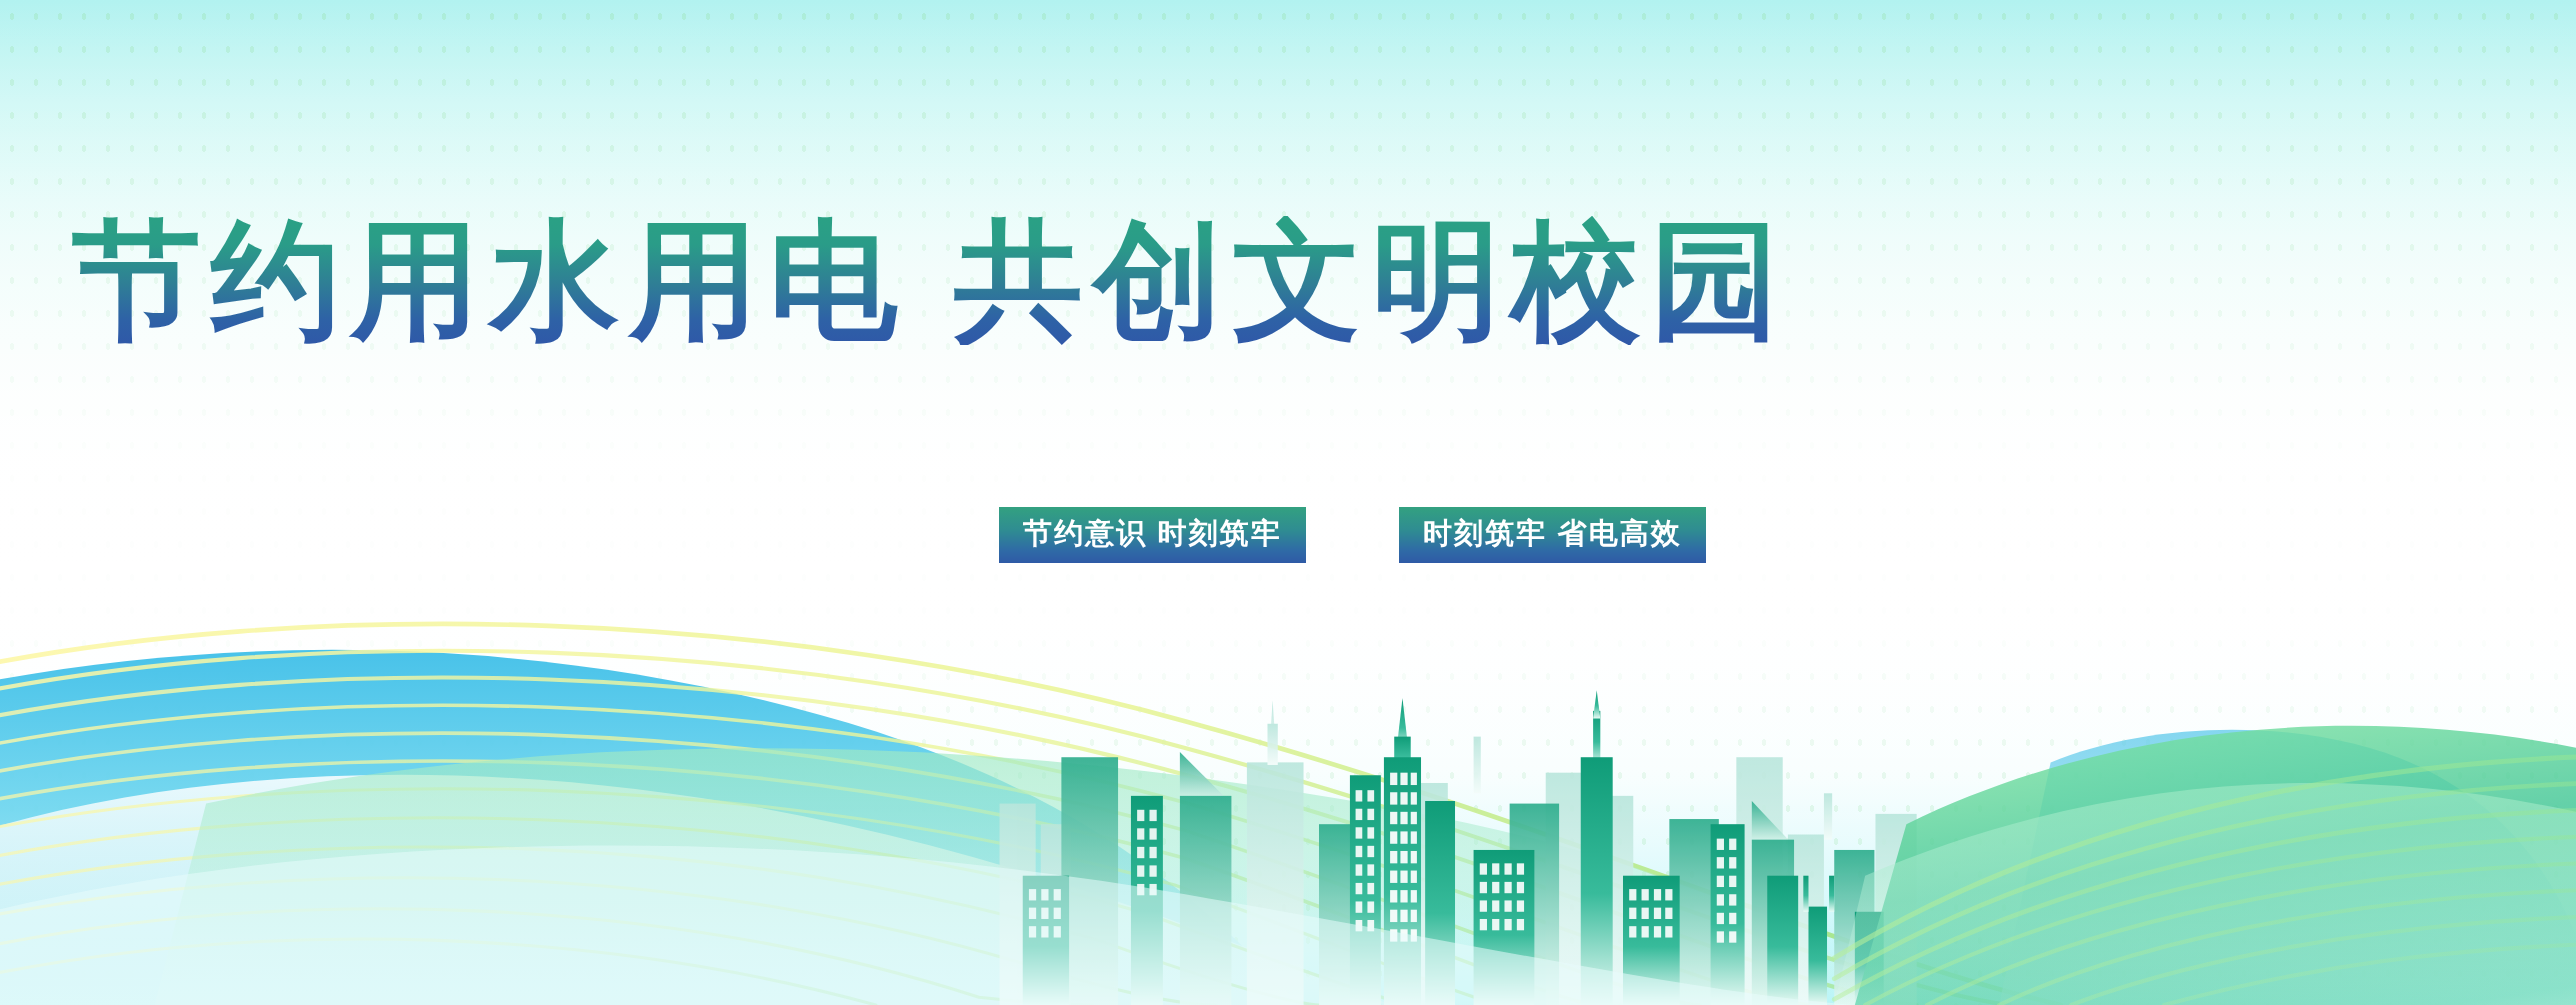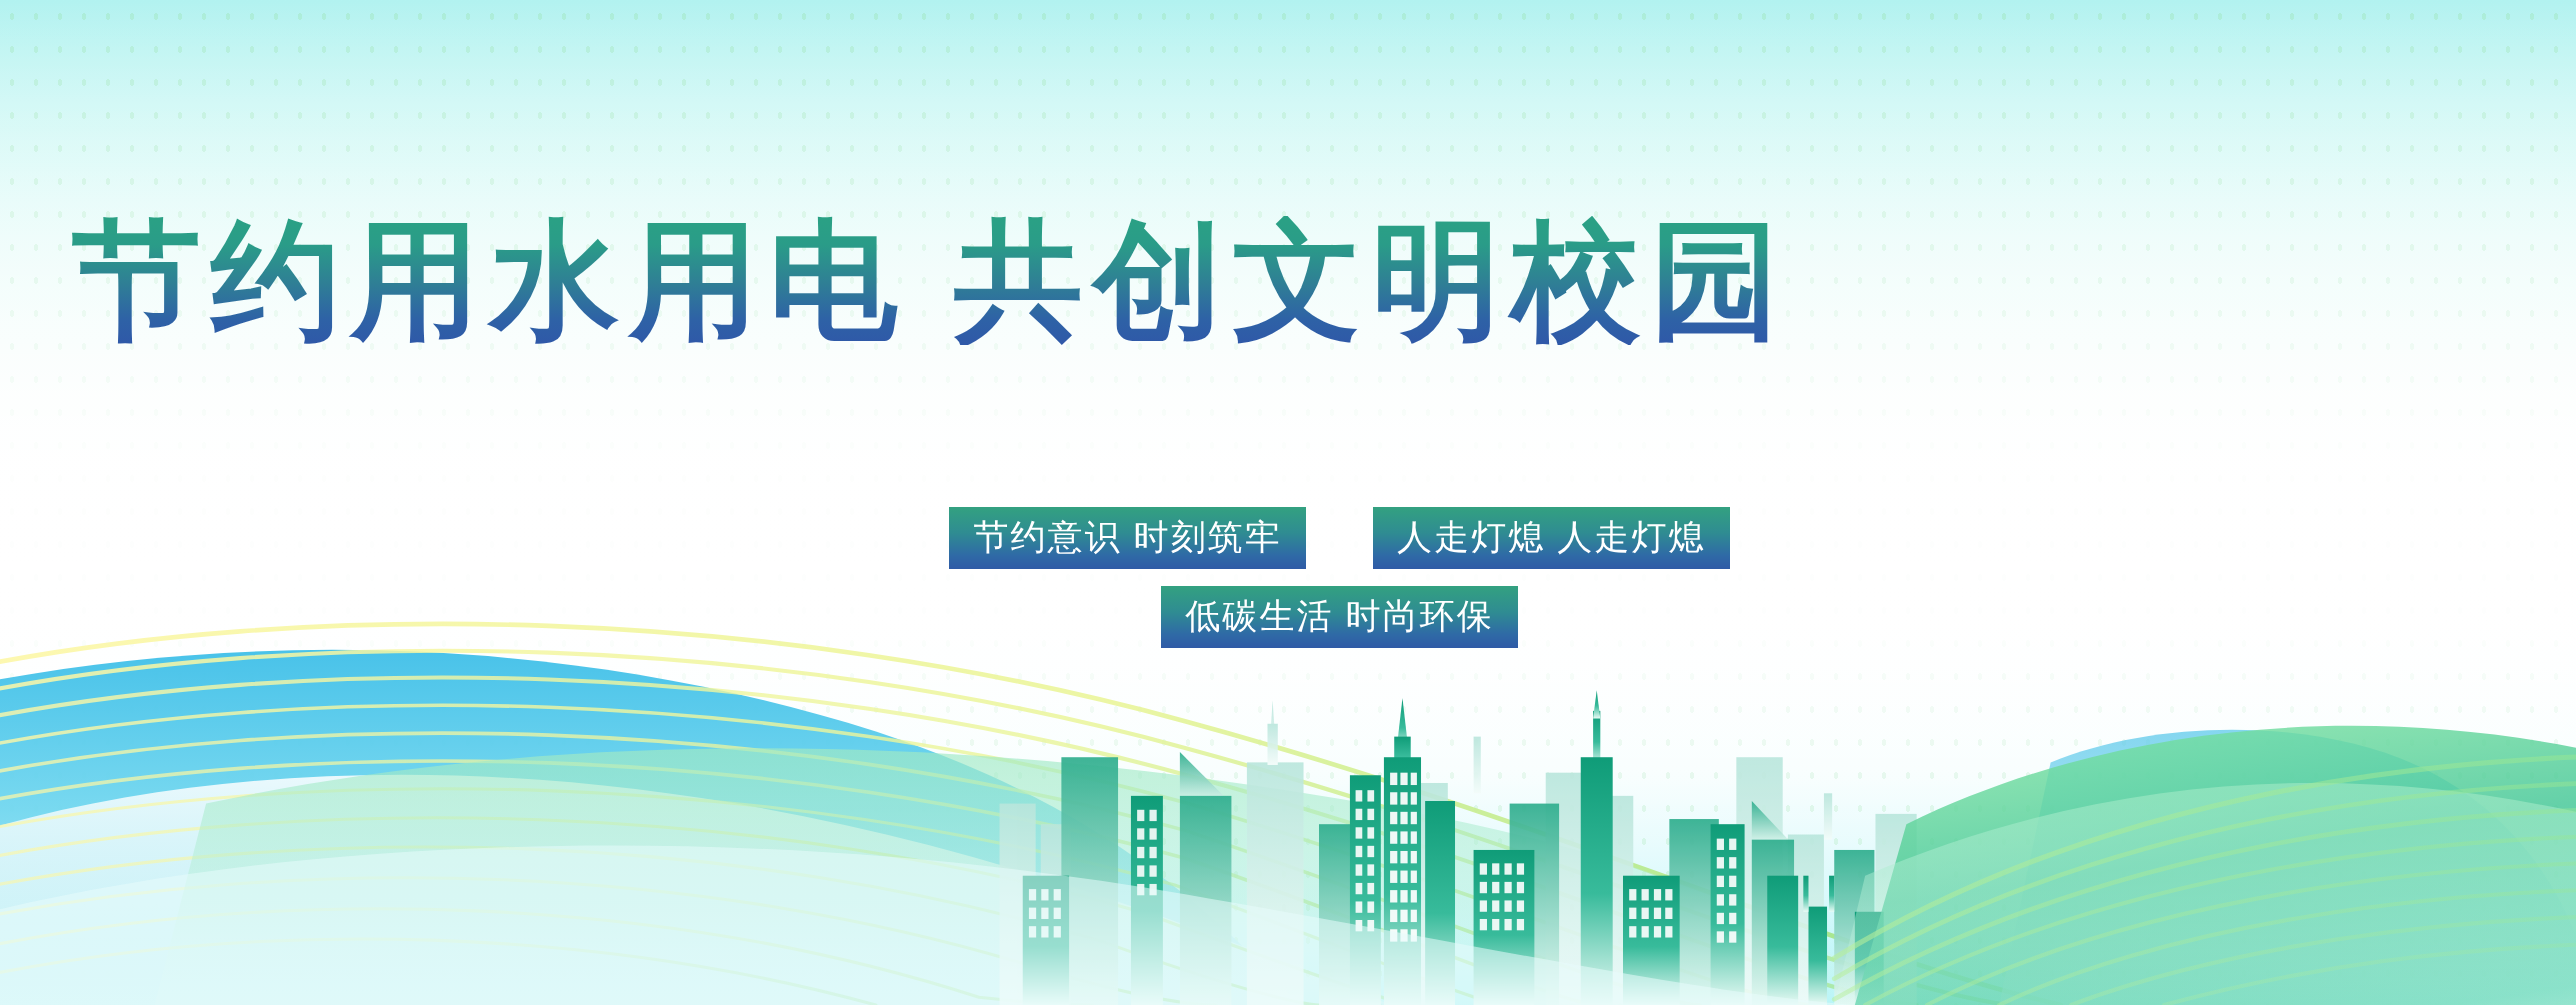--- a/index.html
+++ b/index.html
@@ -62,26 +62,27 @@
   }
   .tag-row{
     display:flex;
     justify-content:center;
     gap:67px;
     margin-bottom:16.5px;
   }
   .tag{
     background:linear-gradient(to bottom,#33a180 0%,#2f8c92 42%,#2f6aa6 78%,#2f5aa6 100%);
     color:#ffffff;
-    font-size:35px;
-    font-weight:normal;
+    font-size:29px;
+    font-weight:bold;
     letter-spacing:2.1px;
     padding:11.3px 24px 13.4px 24px;
     white-space:nowrap;
     line-height:1.08;
+    margin-left:26px;
   }
 </style>
 </head>
 <body>
 
 <div class="banner">
 
   <div class="bg-top"></div>
   <div class="bg-bottom"></div>
   <div class="dots"></div>
@@ -372,23 +373,22 @@
   </svg>
 
   <div class="title-wrap">
     <div class="main-title">节约用水用电  共创文明校园</div>
   </div>
 
   <div class="tags">
 
     <div class="tag-row">
       <div class="tag">节约意识  时刻筑牢</div>
-      <div class="tag">人走灯熄  人走灯熄</div>
+      <div class="tag">时刻筑牢  省电高效</div>
     </div>
 
     <div class="tag-row">
-      <div class="tag">低碳生活  时尚环保</div>
     </div>
 
   </div>
 
 </div>
 
 
 </body></html>

